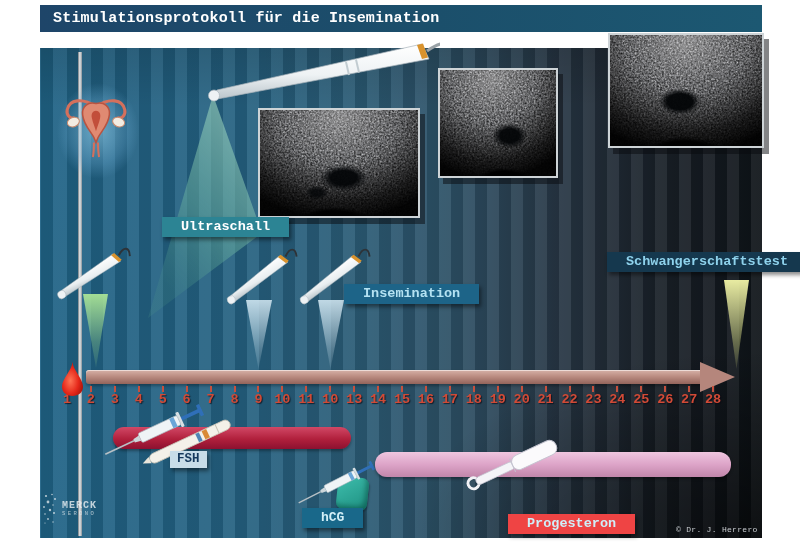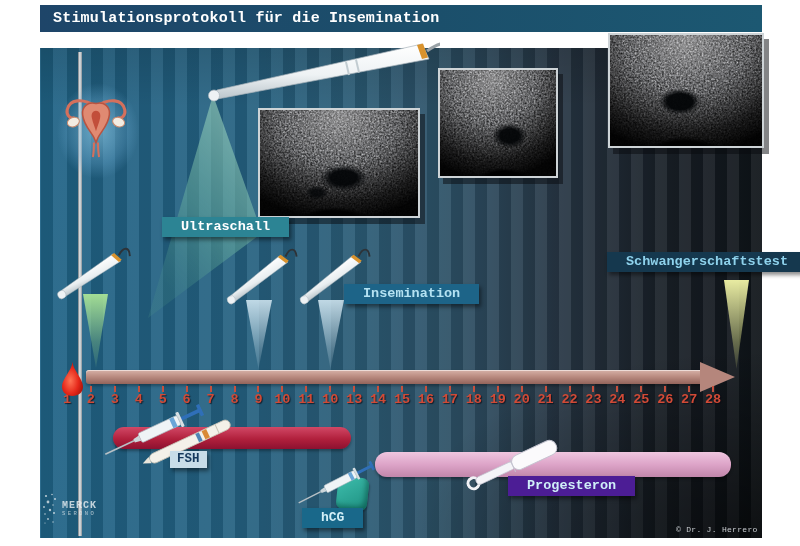--- a/index.html
+++ b/index.html
@@ -80,21 +80,21 @@
     clip-path:polygon(0 0,100% 0,50% 100%);}
 
   
   .label{position:absolute;font-weight:bold;font-size:13.5px;padding:2px 19px 3px;
     box-shadow:2px 3px 4px rgba(0,0,0,.45);white-space:nowrap;}
   #lbl-ultraschall{left:162px;top:217px;background:#2c8494;color:#ffffff;}
   #lbl-insemination{left:344px;top:284px;background:#1d6488;color:#b4e2f2;}
   #lbl-test{left:607px;top:252px;background:#15384e;color:#8ed2ec;}
   #lbl-fsh{left:170px;top:451px;background:#c8dde8;color:#15395c;font-size:12.5px;padding:1px 7px 2px;}
   #lbl-hcg{left:302px;top:508px;background:#19688a;color:#d3f0f8;font-size:13px;}
-  #lbl-prog{left:508px;top:476px;background:#4c1d95;color:#cfeef8;}
+  #lbl-prog{left:508px;top:514px;background:#ef4444;color:#cfeef8;}
 
   
   #timeline-bar{position:absolute;left:86px;top:370px;width:616px;height:14px;
     border-radius:3px 0 0 3px;
     background:linear-gradient(180deg,#d7b2a8 0%,#bb8d82 45%,#93645b 100%);
     box-shadow:inset 0 1px 0 rgba(255,255,255,.55),0 2px 3px rgba(0,0,0,.3);}
   #timeline-arrow{position:absolute;left:700px;top:362px;width:0;height:0;
     border-left:35px solid #b5867c;border-top:15px solid transparent;border-bottom:15px solid transparent;}
   #timeline-days{position:absolute;inset:0;}
   .tick{position:absolute;top:386px;width:2px;height:6px;background:#c4503e;}

